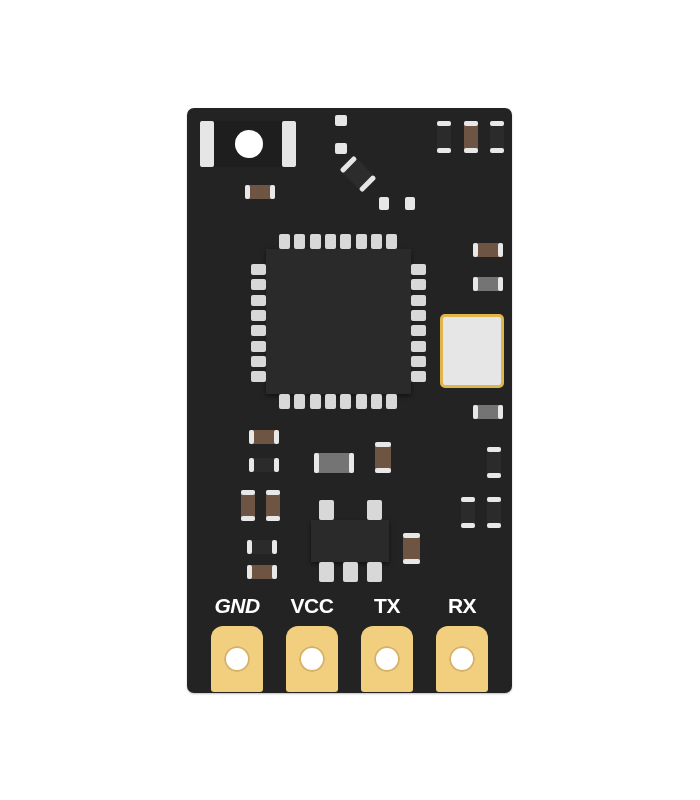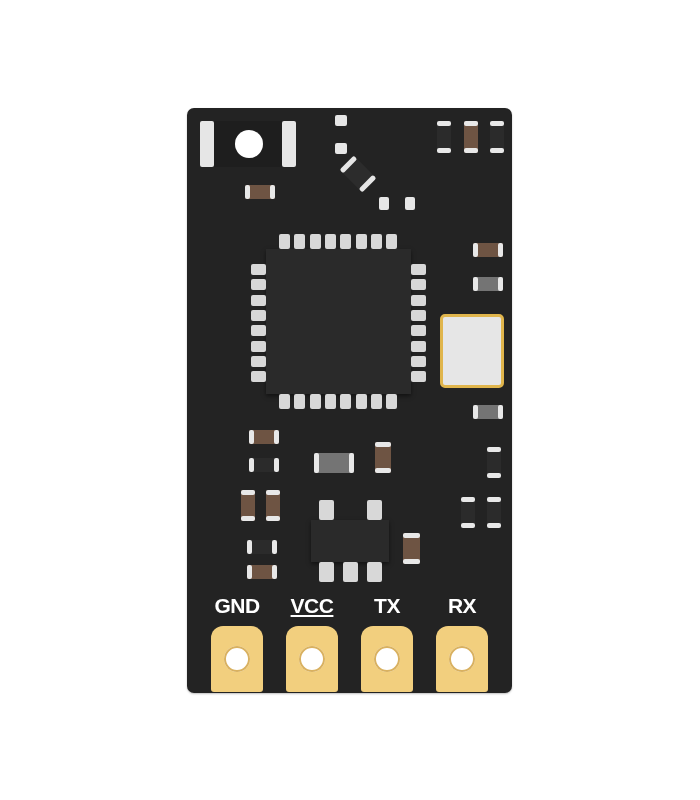--- a/index.html
+++ b/index.html
@@ -72,22 +72,22 @@
 <div class="pin" style="left:367px;top:500px;width:15px;height:20px;"></div>
 <div class="pin" style="left:319px;top:562px;width:15px;height:20px;"></div>
 <div class="pin" style="left:343px;top:562px;width:15px;height:20px;"></div>
 <div class="pin" style="left:367px;top:562px;width:15px;height:20px;"></div>
 <div class="rv brown" style="left:403px;top:533px;height:31px;width:17px;"></div>
 
 <div class="rv dark" style="left:487px;top:447px;height:31px;"></div>
 <div class="rv dark" style="left:461px;top:497px;height:31px;"></div>
 <div class="rv dark" style="left:487px;top:497px;height:31px;"></div>
 
-<div class="label" style="left:202px;top:594px;">GND</div>
-<div class="label" style="left:277px;top:594px;text-decoration:underline;">VCC</div>
+<div class="label" style="left:202px;top:594px;font-style:italic;">GND</div>
+<div class="label" style="left:277px;top:594px;">VCC</div>
 <div class="label" style="left:352px;top:594px;">TX</div>
 <div class="label" style="left:427px;top:594px;">RX</div>
 
 <div class="gpad" style="left:211px;top:626px;">
     <div class="hole"></div>
   </div>
 <div class="gpad" style="left:286px;top:626px;">
     <div class="hole"></div>
   </div>
 <div class="gpad" style="left:361px;top:626px;">

